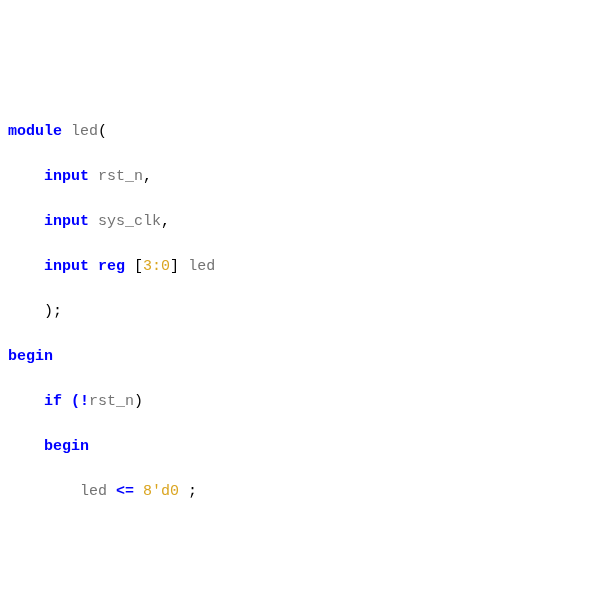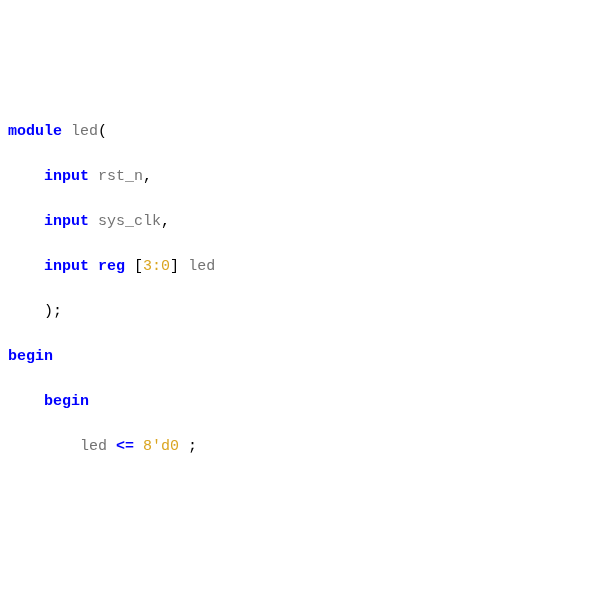--- a/index.html
+++ b/index.html
@@ -55,20 +55,21 @@
 
 
 
 <div class="code-container">
 <span class="line"><span class="kw">module</span> <span class="id">led</span><span class="paren">(</span></span>
 <span class="line indent1"><span class="kw">input</span> <span class="id">rst_n</span><span class="punct">,</span></span>
 <span class="line indent1"><span class="kw">input</span> <span class="id">sys_clk</span><span class="punct">,</span></span>
 <span class="line indent1"><span class="kw">input</span> <span class="kw">reg</span> <span class="punct">[</span><span class="num">3:0</span><span class="punct">]</span> <span class="id">led</span></span>
 <span class="line indent1"><span class="paren">)</span><span class="punct">;</span></span>
 <span class="line"><span class="kw">begin</span></span>
+<span class="line indent1"><span class="kw">if</span> <span class="op">(!</span><span class="id">rst_n</span><span class="paren">)</span></span>
 <span class="line indent1"><span class="kw">begin</span></span>
 <span class="line indent2"><span class="id">led</span> <span class="op">&lt;=</span> <span class="num">8'd0</span> <span class="punct">;</span></span>
 
 
 
 
 
 
 
 

